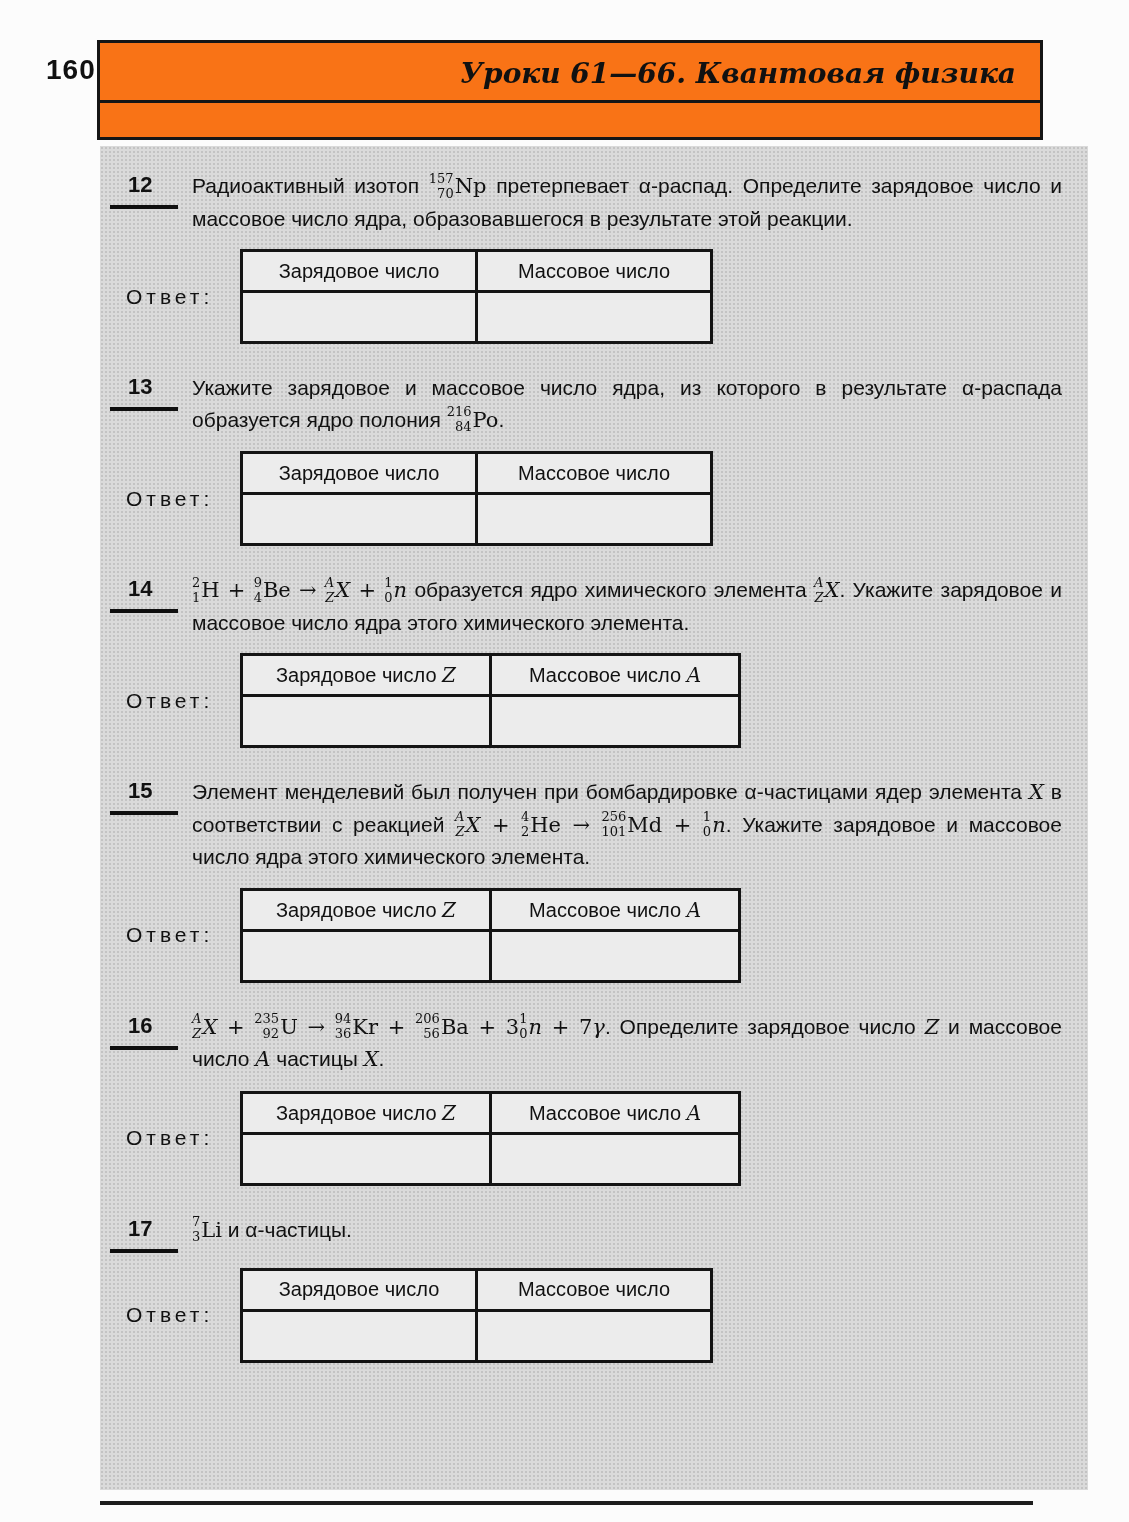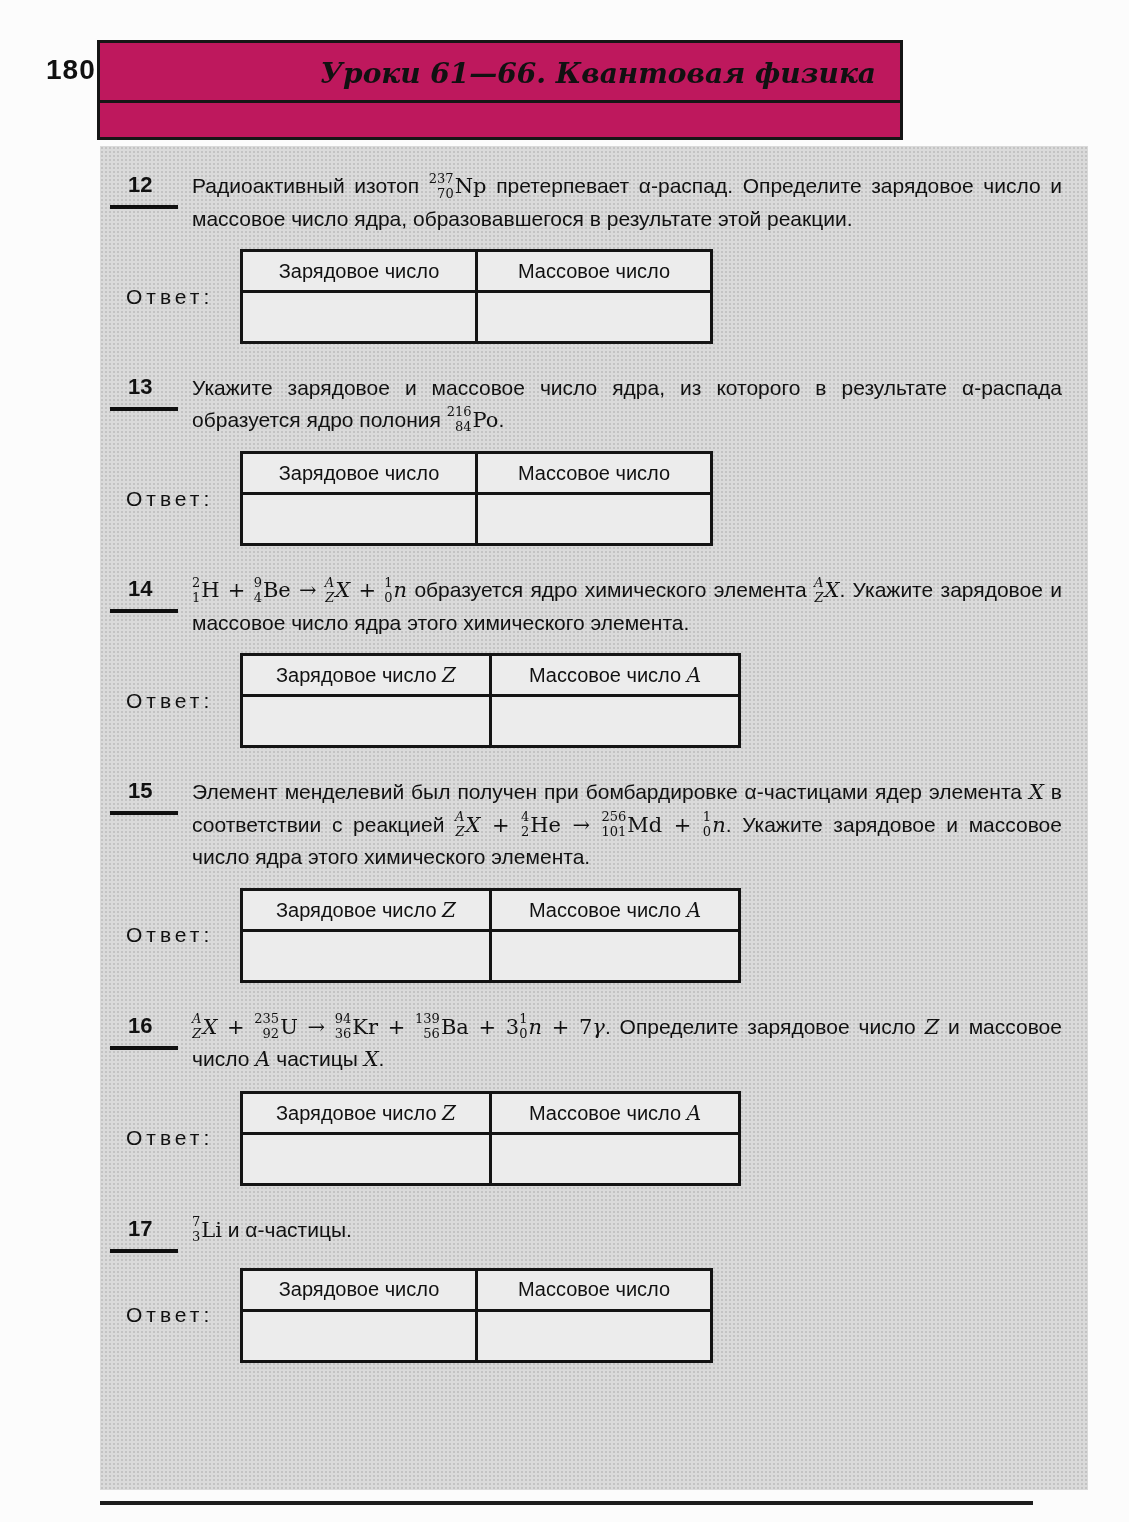--- a/index.html
+++ b/index.html
@@ -4,21 +4,21 @@
 <title>Scanned workbook page</title>
 <style>
   html,body{margin:0;padding:0;background:#ffffff;}
   body{font-family:"Liberation Sans","DejaVu Sans",sans-serif;color:#111;}
   .page{position:relative;width:1129px;height:1522px;background:#fcfcfc;overflow:hidden;}
 
   
   .page-num{position:absolute;left:46px;top:54px;font-size:28px;font-weight:bold;letter-spacing:1px;}
 
   
-  .header-box{position:absolute;left:97px;top:40px;width:806px;box-sizing:border-box;border:3px solid #161616;background:#be185d;}
+  .header-box{position:absolute;left:97px;top:40px;width:946px;box-sizing:border-box;border:3px solid #161616;background:#f97316;}
   .header-title{text-align:right;padding:14px 24px 10px;font-family:"DejaVu Serif","Liberation Serif",serif;font-style:italic;font-weight:bold;font-size:28px;border-bottom:3px solid #161616;}
   .header-gap{height:34px;}
 
   
   .content{position:absolute;left:100px;top:146px;width:988px;height:1344px;box-sizing:border-box;padding-top:24px;
     background-color:#dadada;
     background-image:radial-gradient(#c3c3c3 0.8px, rgba(0,0,0,0) 0.9px);
     background-size:4px 4px;}
 
   .task{margin-bottom:28px;}
@@ -45,37 +45,37 @@
   .ss .sup,.ss .sub{display:block;text-align:right;}
 
   
   .scan-line{position:absolute;left:100px;top:1501px;width:933px;height:4px;background:#1d1d1d;}
 </style>
 </head>
 <body>
 
 <div class="page">
 
-  <div class="page-num">180</div>
+  <div class="page-num">160</div>
 
   <div class="header-box">
     <div class="header-title">Уроки 61—66. Квантовая физика</div>
     <div class="header-gap"></div>
   </div>
 
   <div class="content">
 
     <section class="task">
       <div class="task-row">
         <div class="num-col">
           <div class="task-num">12</div>
           <div class="num-rule"></div>
         </div>
         <p class="task-text"><span>Радиоактивный изотоп </span><span class="iso"><span class="ss">
-                <span class="sup">237</span>
+                <span class="sup">157</span>
                 <span class="sub">70</span>
               </span><span class="sym">Np</span></span><span> претерпевает α-распад. Определите зарядовое число и массовое число ядра, образовавшегося в результате этой реакции.</span></p>
       </div>
       <div class="answer-row">
         <span class="answer-label">Ответ:</span>
         <table class="answer-table tbl-a">
           <thead>
               <tr>
             <th><span>Зарядовое число</span></th>
             <th><span>Массовое число</span></th>
@@ -211,21 +211,21 @@
         <p class="task-text"><span class="iso"><span class="ss it">
                 <span class="sup">A</span>
                 <span class="sub">Z</span>
               </span><span class="sym it">X</span></span><span class="math"> + </span><span class="iso"><span class="ss">
                 <span class="sup">235</span>
                 <span class="sub">92</span>
               </span><span class="sym">U</span></span><span class="math"> → </span><span class="iso"><span class="ss">
                 <span class="sup">94</span>
                 <span class="sub">36</span>
               </span><span class="sym">Kr</span></span><span class="math"> + </span><span class="iso"><span class="ss">
-                <span class="sup">139</span>
+                <span class="sup">206</span>
                 <span class="sub">56</span>
               </span><span class="sym">Ba</span></span><span class="math"> + 3</span><span class="iso"><span class="ss">
                 <span class="sup">1</span>
                 <span class="sub">0</span>
               </span><span class="sym it">n</span></span><span class="math"> + 7</span><span class="math it">γ</span><span>. Определите зарядовое число </span><span class="math it">Z</span><span> и массовое число </span><span class="math it">A</span><span> частицы </span><span class="math it">X</span><span>.</span></p>
       </div>
       <div class="answer-row">
         <span class="answer-label">Ответ:</span>
         <table class="answer-table tbl-b">
           <thead>

